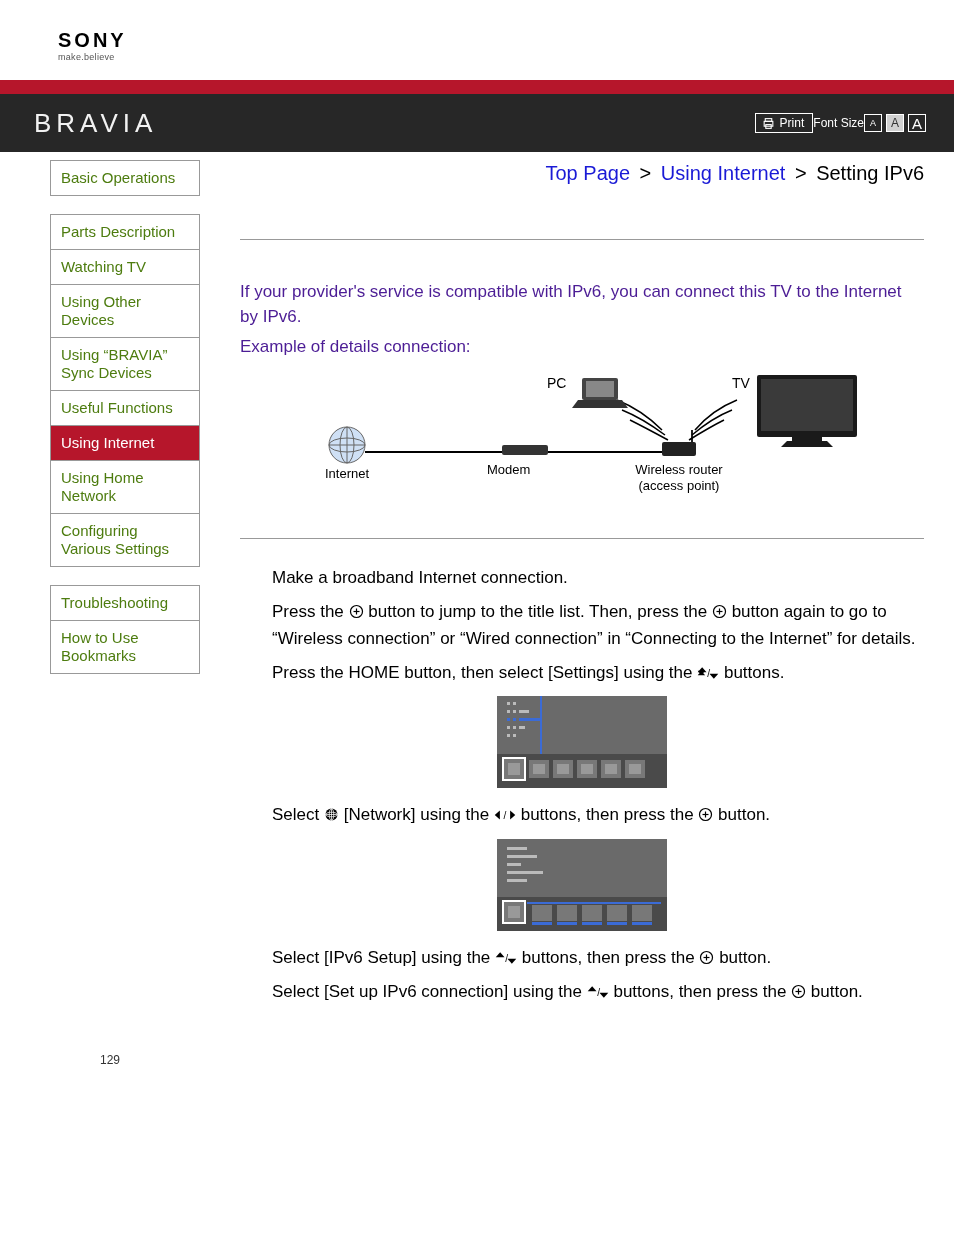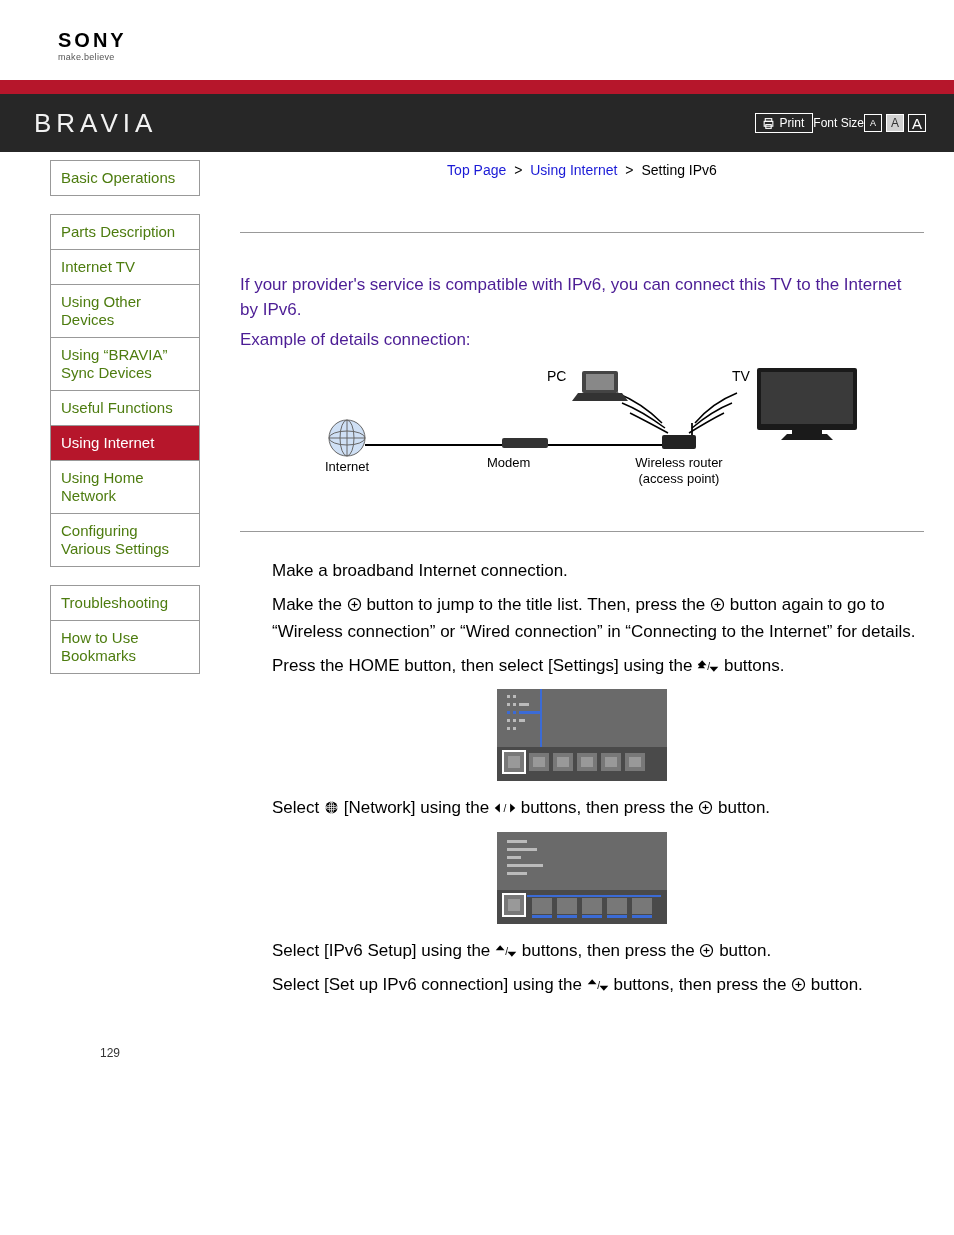--- a/index.html
+++ b/index.html
@@ -20,21 +20,21 @@
   .fs-m { font-size: 12px; background: #d0d0d0; color: #333; }
   .fs-l { font-size: 15px; }
   .content-wrap { display: flex; }
   .sidebar { width: 200px; padding: 8px 0 0 50px; flex: none; }
   .nav-group { margin-bottom: 18px; }
   .nav-item { border: 1px solid #999; border-bottom: none; padding: 8px 10px; font-size: 15px; line-height: 1.2; background: #fff; cursor: pointer; color: #4d7c0f; }
   .nav-item:last-child { border-bottom: 1px solid #999; }
   .nav-item.single { border-bottom: 1px solid #999; }
   .nav-item.active { background: #b6162b; color: #fff; }
   .main { flex: 1; padding: 0 30px 0 40px; }
-  .breadcrumb { text-align: center; font-size: 14px; padding: 10px 0 4px 0; color: #000; }
+  .breadcrumb { text-align: right; font-size: 20px; padding: 10px 0 4px 0; color: #000; }
   .breadcrumb a { color: #1a1ad6; text-decoration: none; }
   .breadcrumb .sep { color: #000; padding: 0 4px; }
   .hr { border: none; border-top: 1px solid #999; margin: 50px 0 40px 0; }
   .hr2 { border: none; border-top: 1px solid #999; margin: 28px 0 26px 0; }
   .body-text { font-size: 17px; line-height: 1.45; color: #4c1d95; margin-bottom: 6px; }
   .diagram { margin: 10px 0 4px 0; display: flex; justify-content: center; }
   .diagram svg { width: 580px; height: 140px; }
   .step { font-size: 17px; line-height: 1.55; margin: 0 0 8px 32px; }
   .step-first { margin-top: 0; }
   .inline-icon { vertical-align: -2px; }
@@ -71,21 +71,21 @@
     </div>
   </div>
 
   <div class="content-wrap">
     <nav class="sidebar">
       <div class="nav-group">
         <div class="nav-item single">Basic Operations</div>
       </div>
       <div class="nav-group">
         <div class="nav-item">Parts Description</div>
-        <div class="nav-item">Internet TV</div>
+        <div class="nav-item">Watching TV</div>
         <div class="nav-item">Using Other Devices</div>
         <div class="nav-item">Using “BRAVIA” Sync Devices</div>
         <div class="nav-item">Useful Functions</div>
         <div class="nav-item active">Using Internet</div>
         <div class="nav-item">Using Home Network</div>
         <div class="nav-item">Configuring Various Settings</div>
       </div>
       <div class="nav-group">
         <div class="nav-item">Troubleshooting</div>
         <div class="nav-item">How to Use Bookmarks</div>
@@ -139,21 +139,21 @@
           <rect x="500" y="67" width="30" height="4" fill="#1a1a1a"></rect>
           <path d="M495 71 h40 l6 6 h-52 z" fill="#1a1a1a"></path>
           <text x="440" y="18" font-size="14">TV</text>
         </svg>
       </div>
 
       <hr class="hr2">
 
       <p class="step step-first">Make a broadband Internet connection.</p>
       <p class="step">
-        <span>Make the </span><svg class="inline-icon" width="15" height="15" viewBox="0 0 20 20">
+        <span>Press the </span><svg class="inline-icon" width="15" height="15" viewBox="0 0 20 20">
             <circle cx="10" cy="10" r="8" fill="none" stroke="#000" stroke-width="1.6"></circle>
             <line x1="10" y1="6" x2="10" y2="14" stroke="#000" stroke-width="1.6"></line>
             <line x1="6" y1="10" x2="14" y2="10" stroke="#000" stroke-width="1.6"></line>
           </svg><span> button to jump to the title list. Then, press the </span><svg class="inline-icon" width="15" height="15" viewBox="0 0 20 20">
             <circle cx="10" cy="10" r="8" fill="none" stroke="#000" stroke-width="1.6"></circle>
             <line x1="10" y1="6" x2="10" y2="14" stroke="#000" stroke-width="1.6"></line>
             <line x1="6" y1="10" x2="14" y2="10" stroke="#000" stroke-width="1.6"></line>
           </svg><span> button again to go to “Wireless connection” or “Wired connection” in “Connecting to the Internet” for details.</span>
       </p>
       <p class="step">

